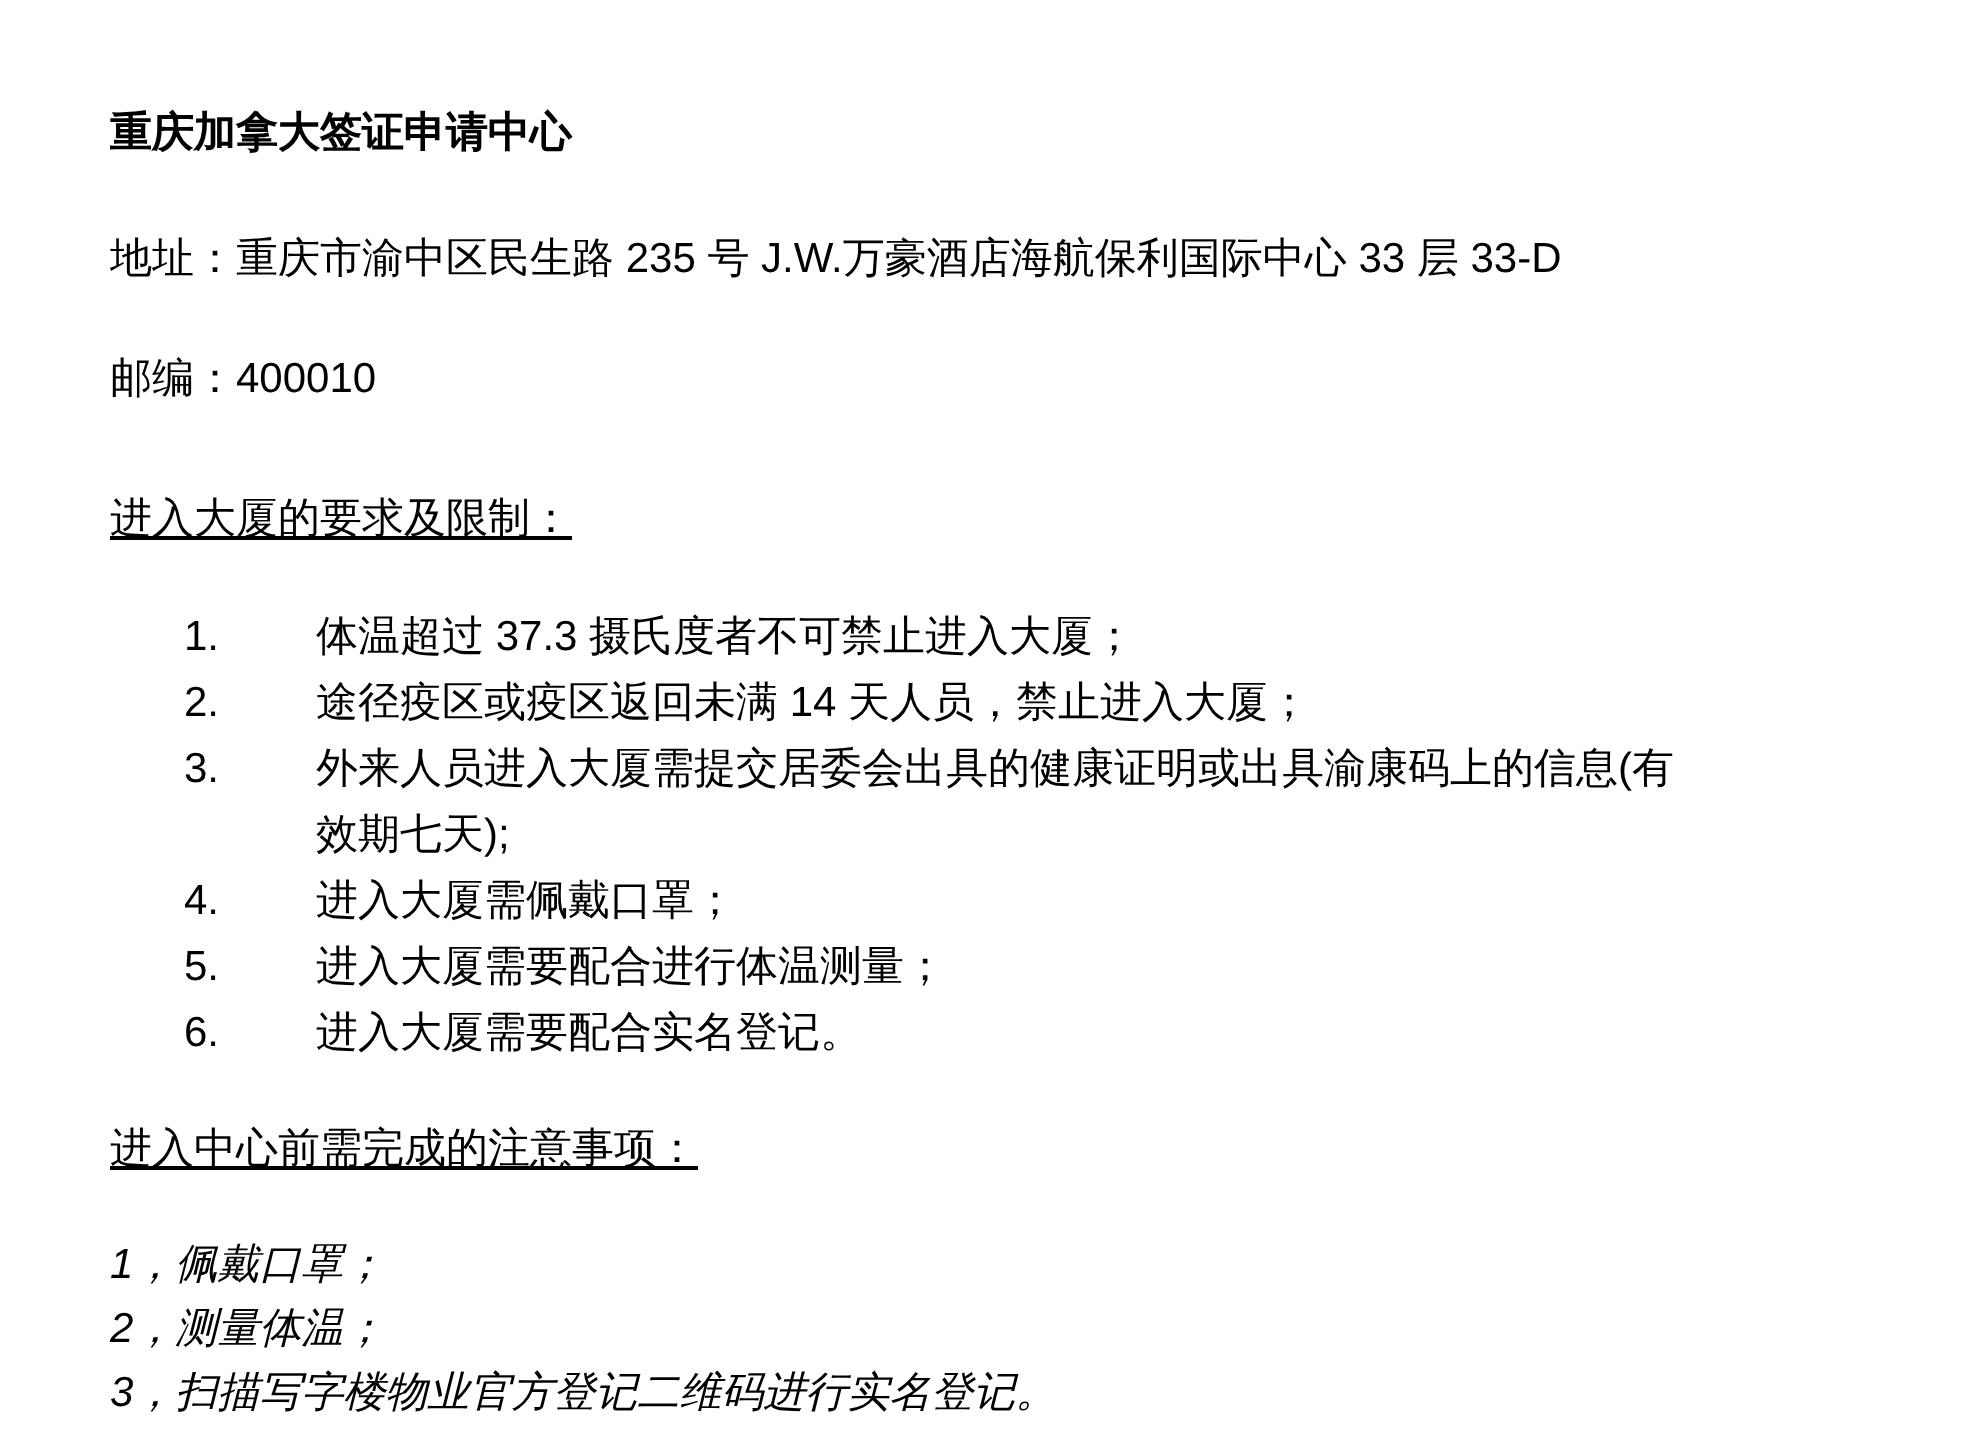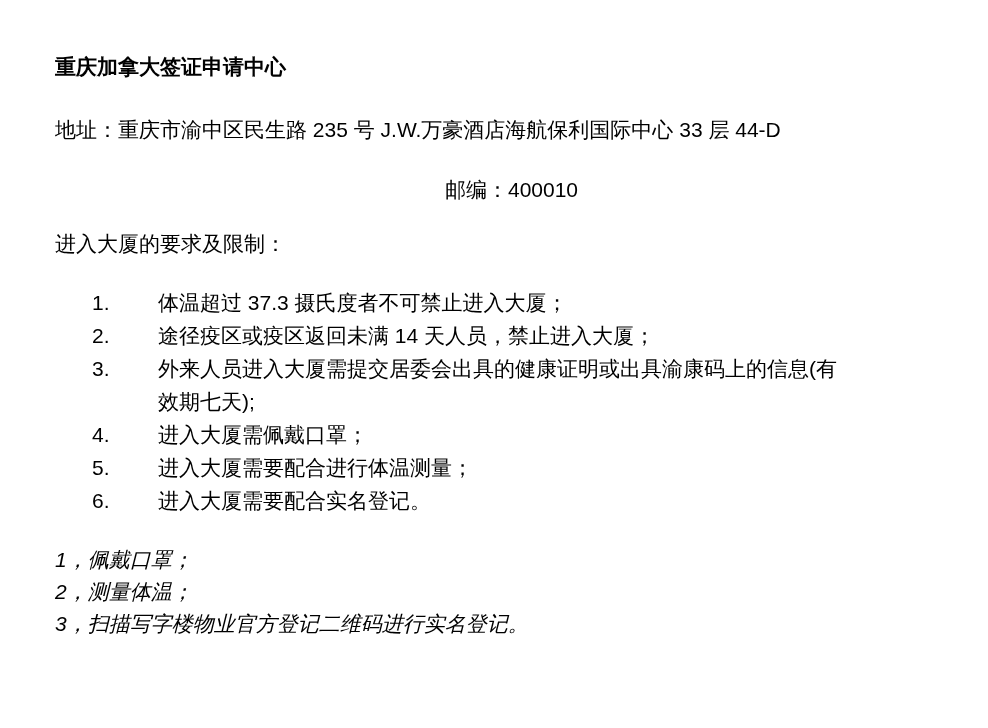--- a/index.html
+++ b/index.html
@@ -24,26 +24,26 @@
     font-size: 21px;
     font-weight: bold;
     line-height: 30px;
   }
   .para {
     margin: 0 0 30px 0;
     line-height: 30px;
     white-space: pre-line;
   }
   .para.tight {
-    margin-bottom: 24px;
-    text-align: center;
+    margin-bottom: 40px;
   }
   .section-heading {
     margin: 0 0 27px 0;
     line-height: 30px;
+    text-decoration: underline;
   }
   .num-list {
     margin: 0 0 27px 0;
   }
   .num-list .row {
     display: flex;
     line-height: 33px;
   }
   .num-list .marker {
     flex: 0 0 38px;
@@ -60,21 +60,21 @@
     font-style: italic;
   }
 </style>
 </head>
 <body>
 
 <div class="page">
 
   <h1 class="doc-title">重庆加拿大签证申请中心</h1>
 
-  <p class="para">地址：重庆市渝中区民生路 235 号 J.W.万豪酒店海航保利国际中心 33 层 44-D</p>
+  <p class="para">地址：重庆市渝中区民生路 235 号 J.W.万豪酒店海航保利国际中心 33 层 33-D</p>
 
   <p class="para tight">邮编：400010</p>
 
   <p class="section-heading">进入大厦的要求及限制：</p>
 
   <div class="num-list">
     <div class="row">
       <span class="marker">1.</span>
       <span class="item-text">体温超过 37.3 摄氏度者不可禁止进入大厦；</span>
     </div>
@@ -94,20 +94,21 @@
     <div class="row">
       <span class="marker">5.</span>
       <span class="item-text">进入大厦需要配合进行体温测量；</span>
     </div>
     <div class="row">
       <span class="marker">6.</span>
       <span class="item-text">进入大厦需要配合实名登记。</span>
     </div>
   </div>
 
+  <p class="section-heading">进入中心前需完成的注意事项：</p>
 
   <div class="plain-list">
     <div class="line">1，佩戴口罩；</div>
     <div class="line">2，测量体温；</div>
     <div class="line">3，扫描写字楼物业官方登记二维码进行实名登记。</div>
   </div>
 
 </div>
 
 </body></html>

